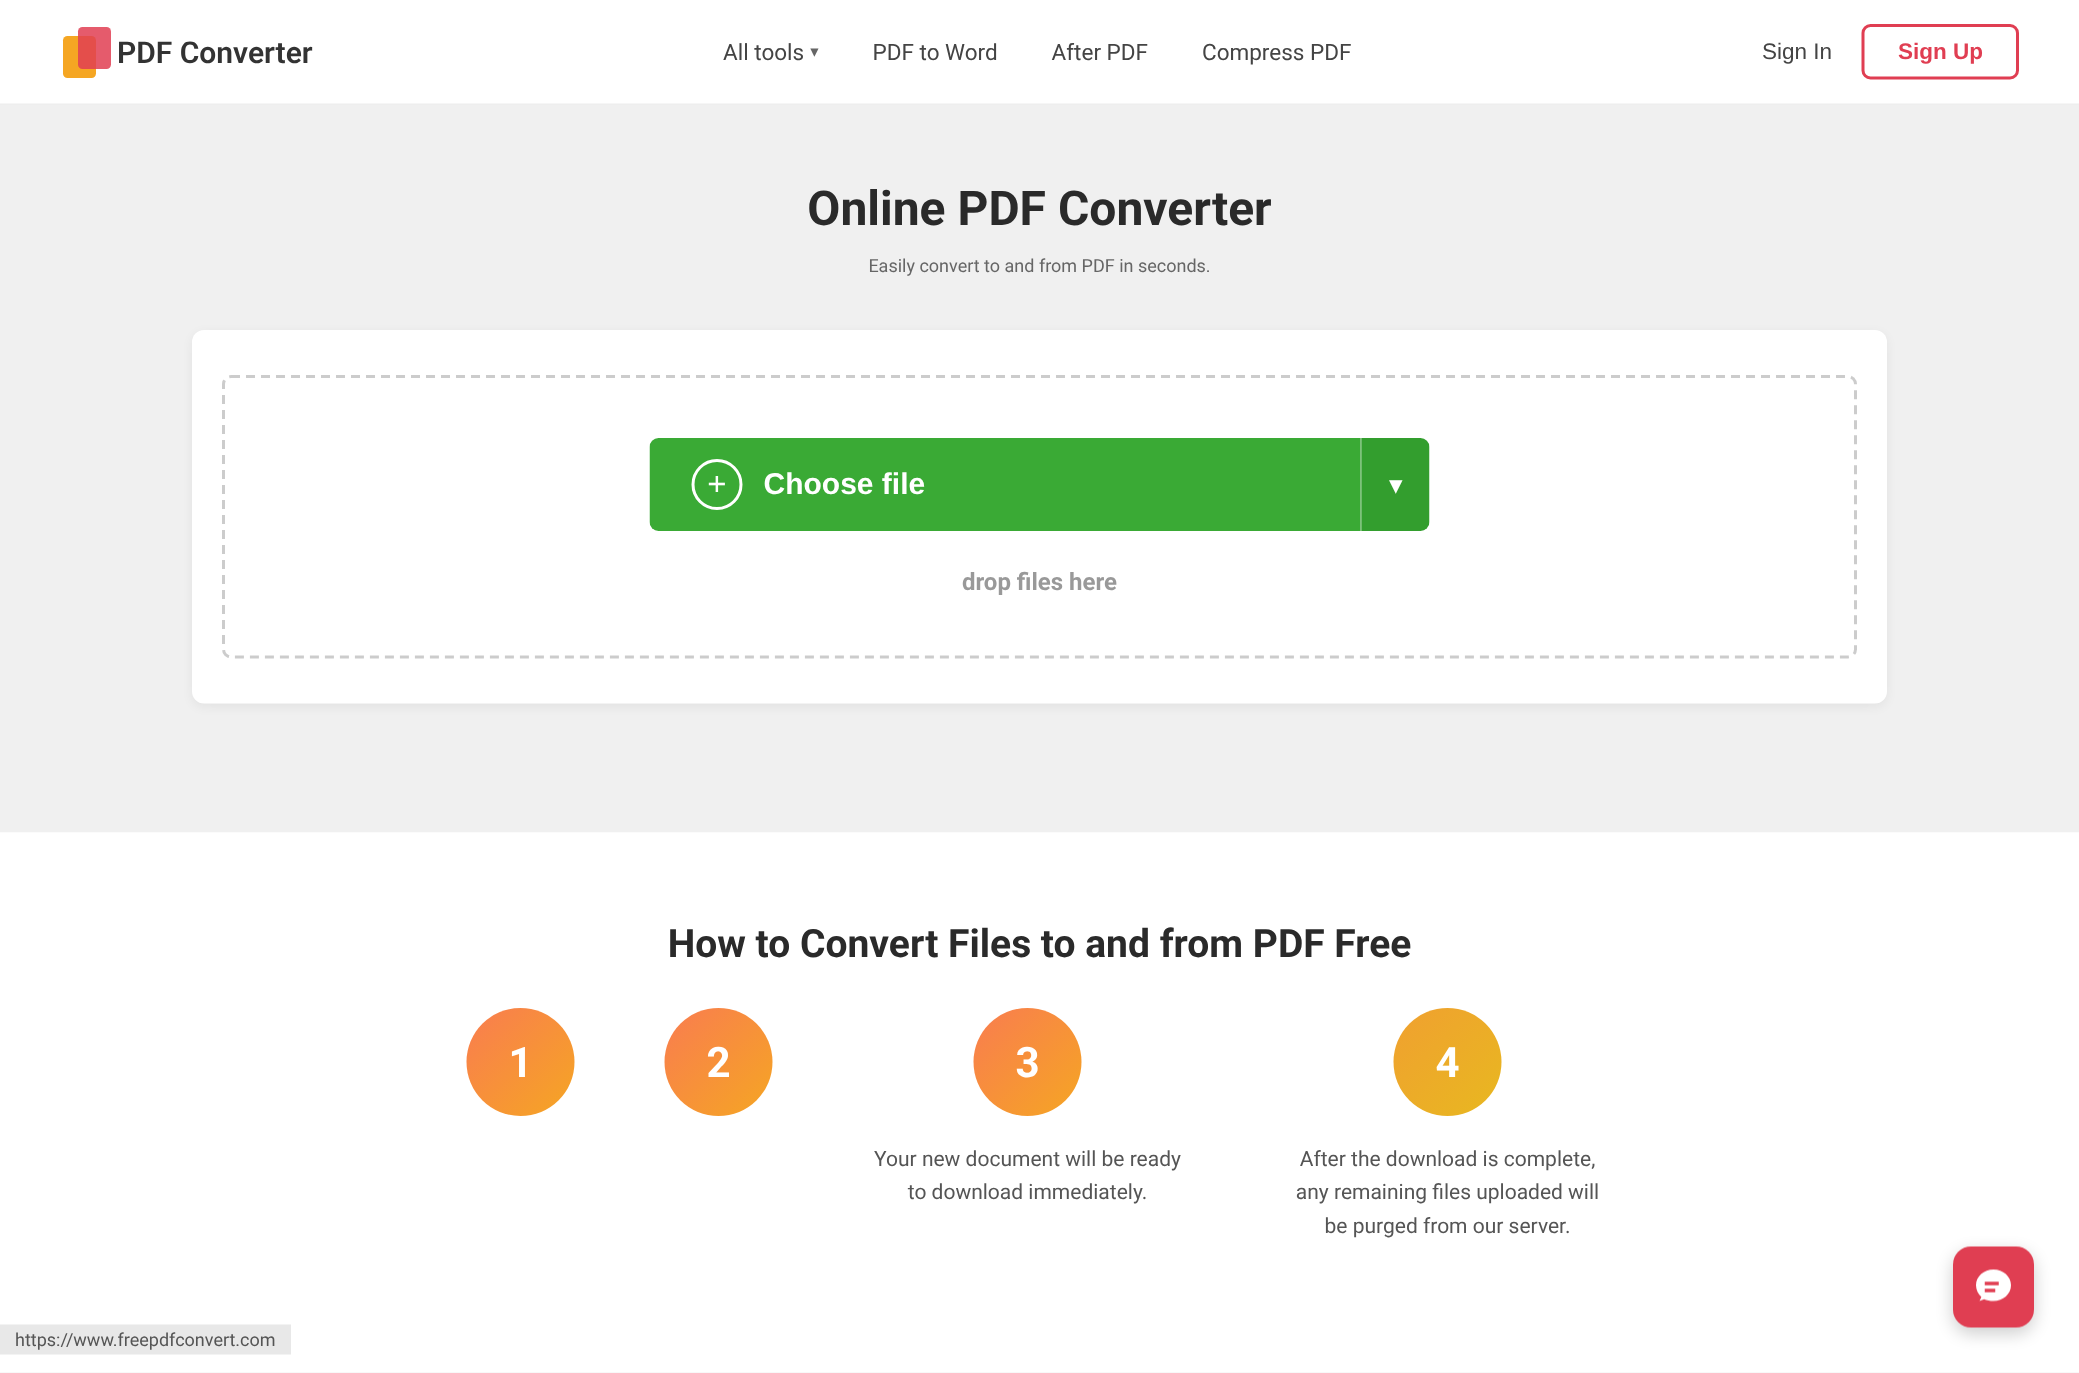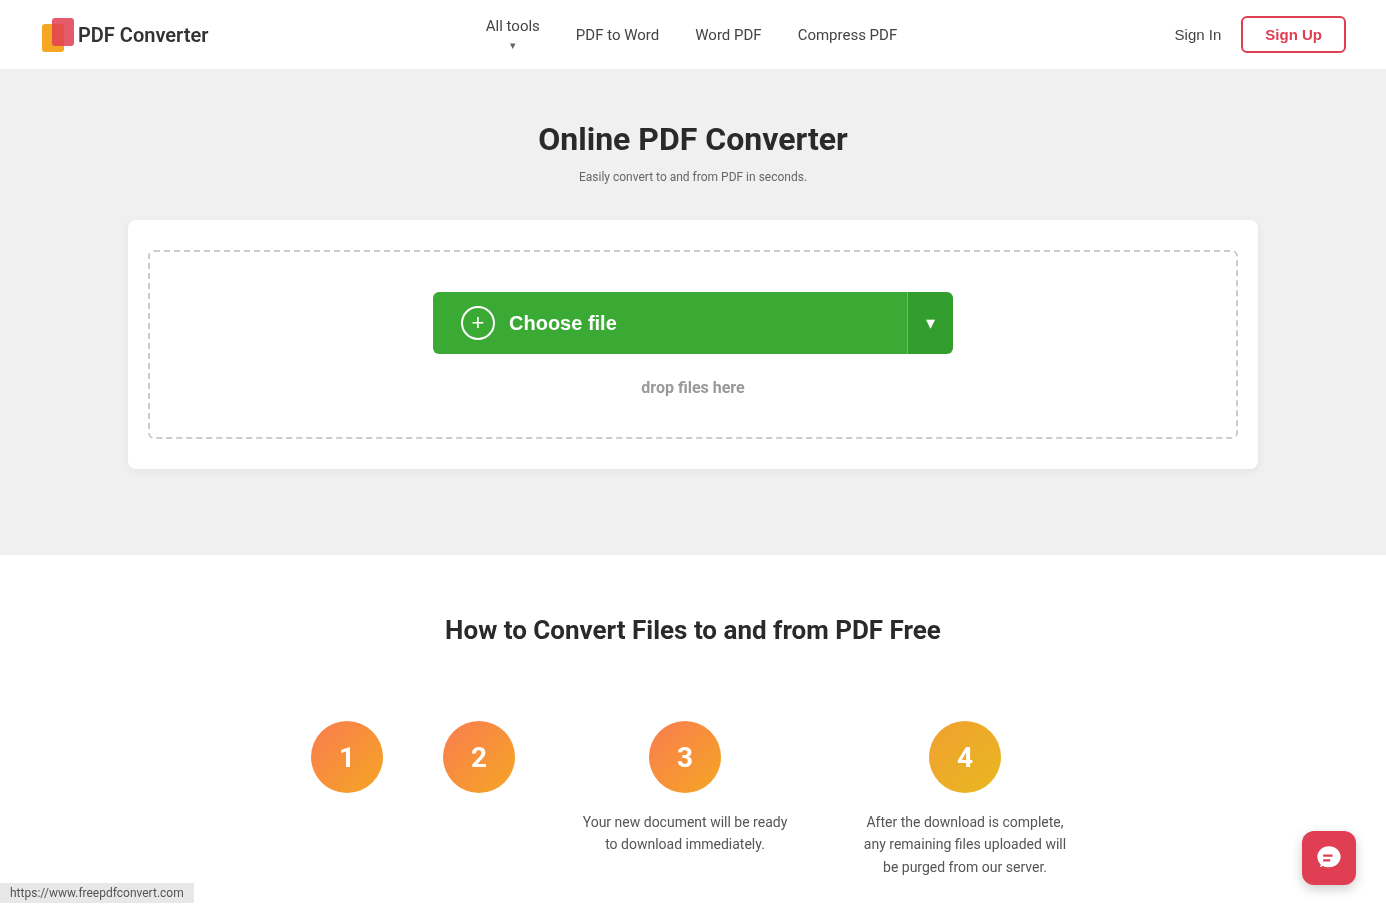--- a/index.html
+++ b/index.html
@@ -37,21 +37,20 @@
       gap: 36px;
     }
     .nav-item {
       font-size: 15px;
       color: #444;
       cursor: pointer;
       text-decoration: none;
       display: flex;
       align-items: center;
       gap: 4px;
-      flex-direction: column;
     }
     .nav-chevron {
       font-size: 11px;
       color: #666;
     }
     .auth-area {
       display: flex;
       align-items: center;
       gap: 20px;
     }
@@ -161,21 +160,21 @@
     
     .steps-section {
       background: #fff;
       padding: 60px 40px 80px;
       text-align: center;
     }
     .steps-title {
       font-size: 26px;
       font-weight: 700;
       color: #2a2a2a;
-      margin-bottom: 76px;
+      margin-bottom: 27px;
     }
     .steps-grid {
       display: flex;
       justify-content: center;
       gap: 60px;
       max-width: 1100px;
       margin: 0 auto;
     }
     .step-item {
       display: flex;
@@ -246,21 +245,21 @@
     </svg>
     <span class="logo-text">PDF Converter</span>
   </a>
 
   <nav class="nav">
     <a class="nav-item">
       <span>All tools</span>
       <span class="nav-chevron">▾</span>
     </a>
     <a class="nav-item">PDF to Word</a>
-    <a class="nav-item">Word PDF</a>
+    <a class="nav-item">After PDF</a>
     <a class="nav-item">Compress PDF</a>
   </nav>
 
   <div class="auth-area">
     <button class="sign-in-btn">Sign In</button>
     <button class="sign-up-btn">Sign Up</button>
   </div>
 </header>
 
 <section class="hero">

